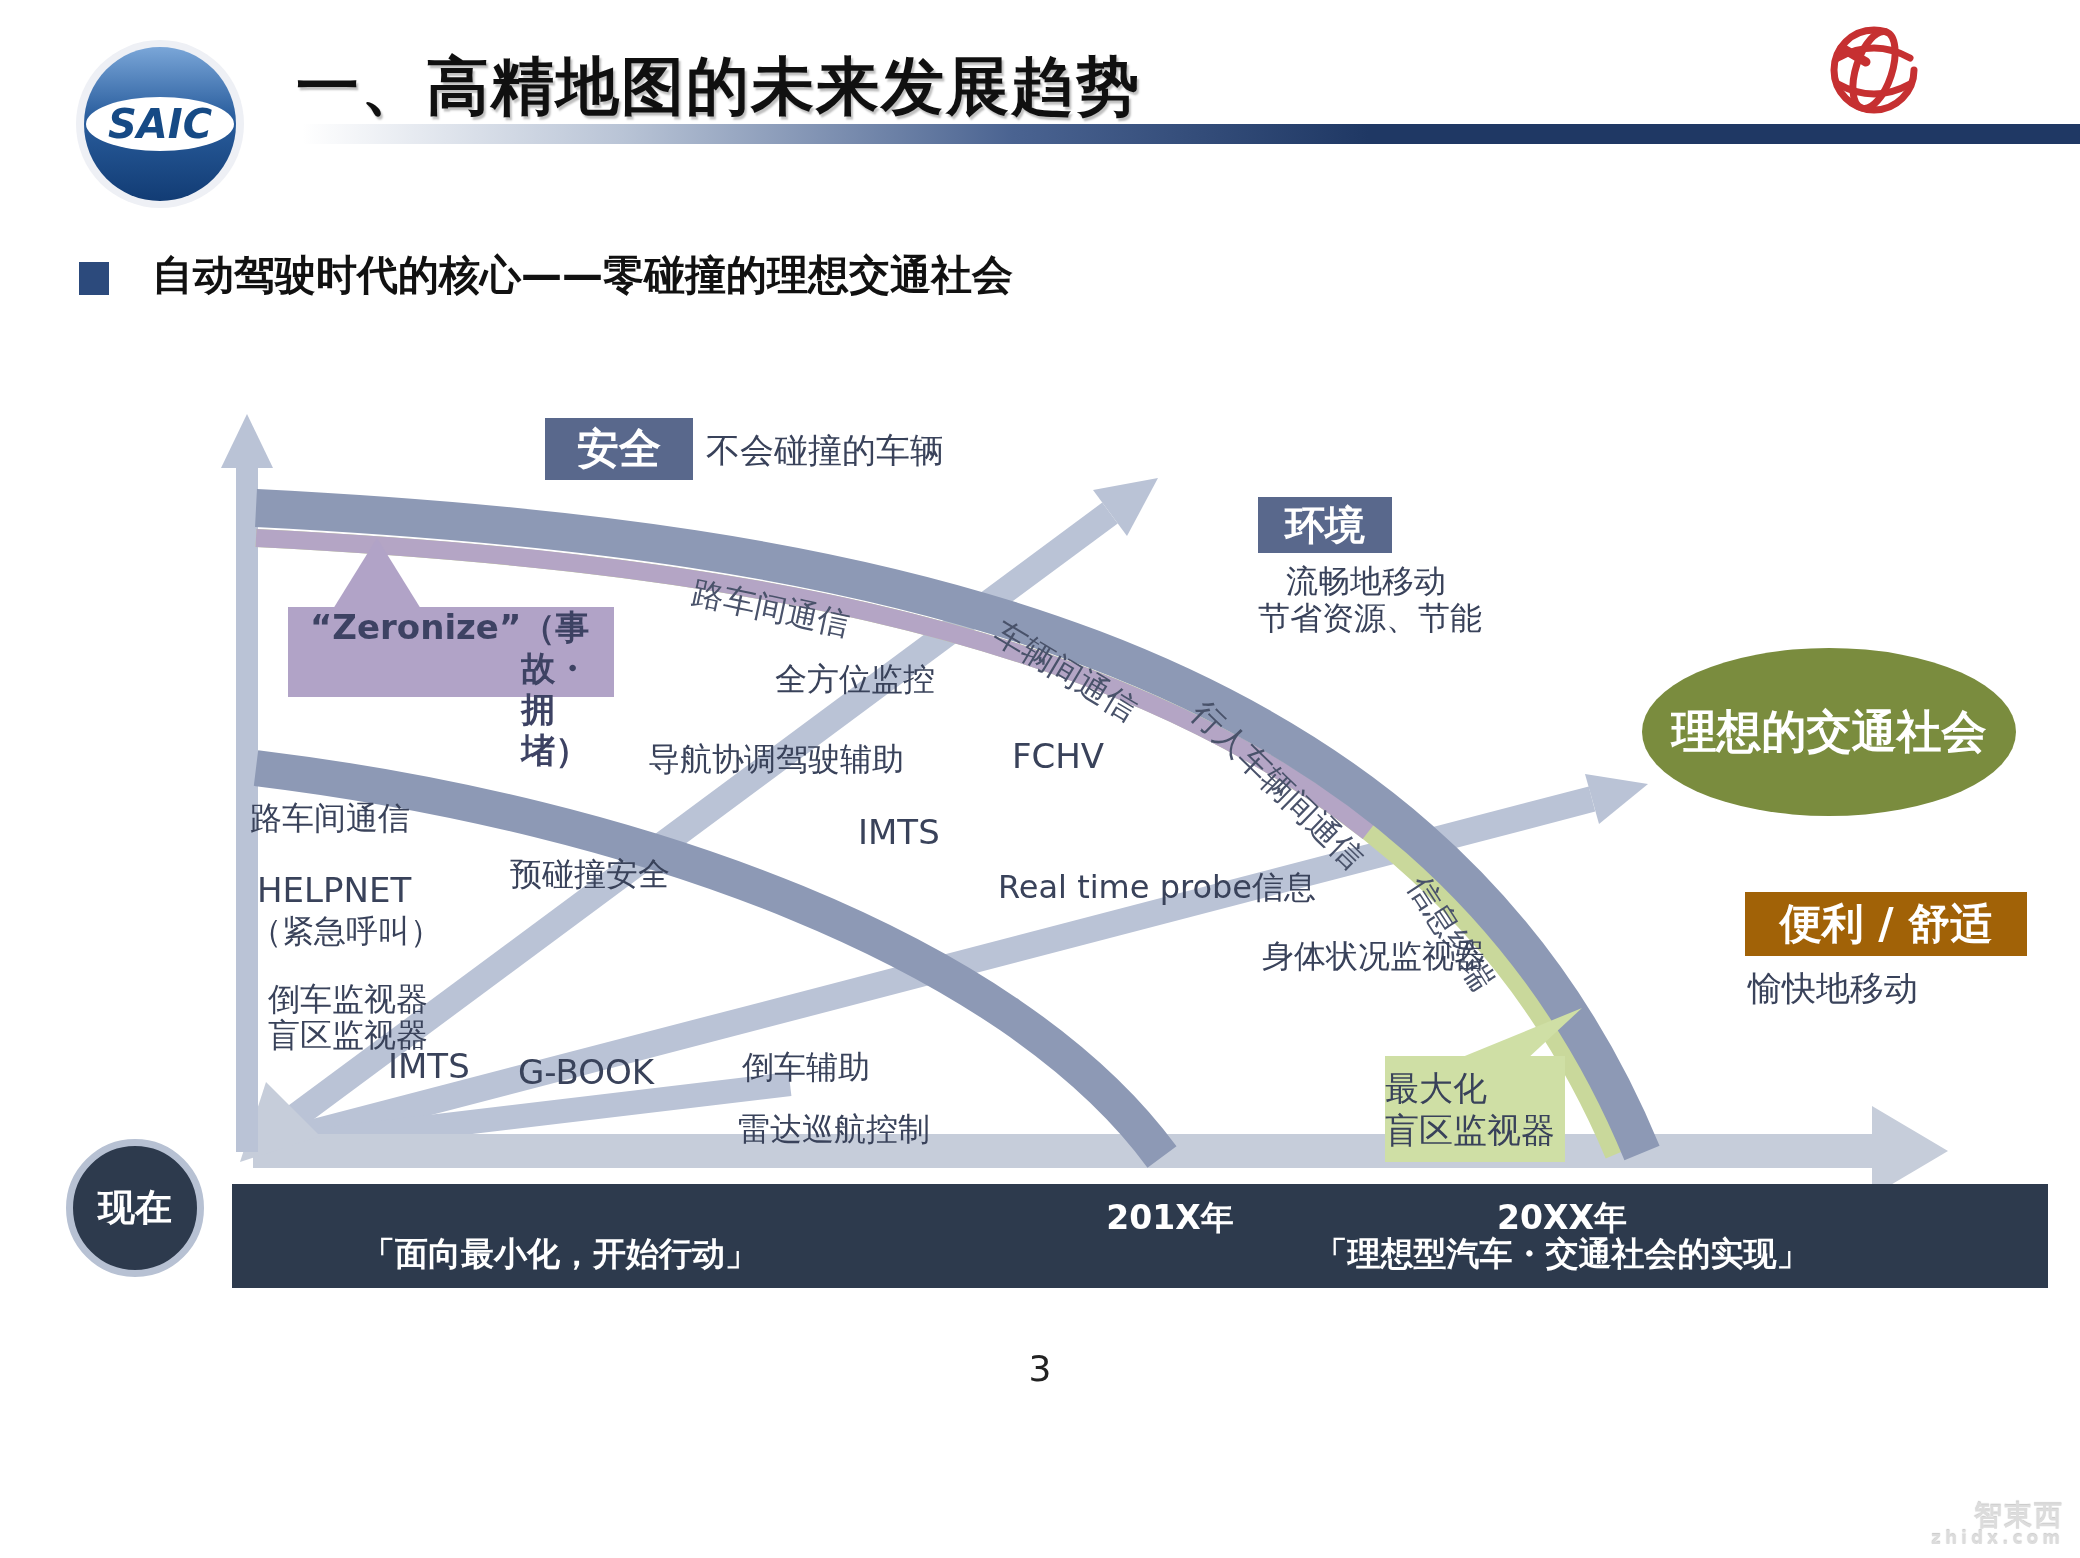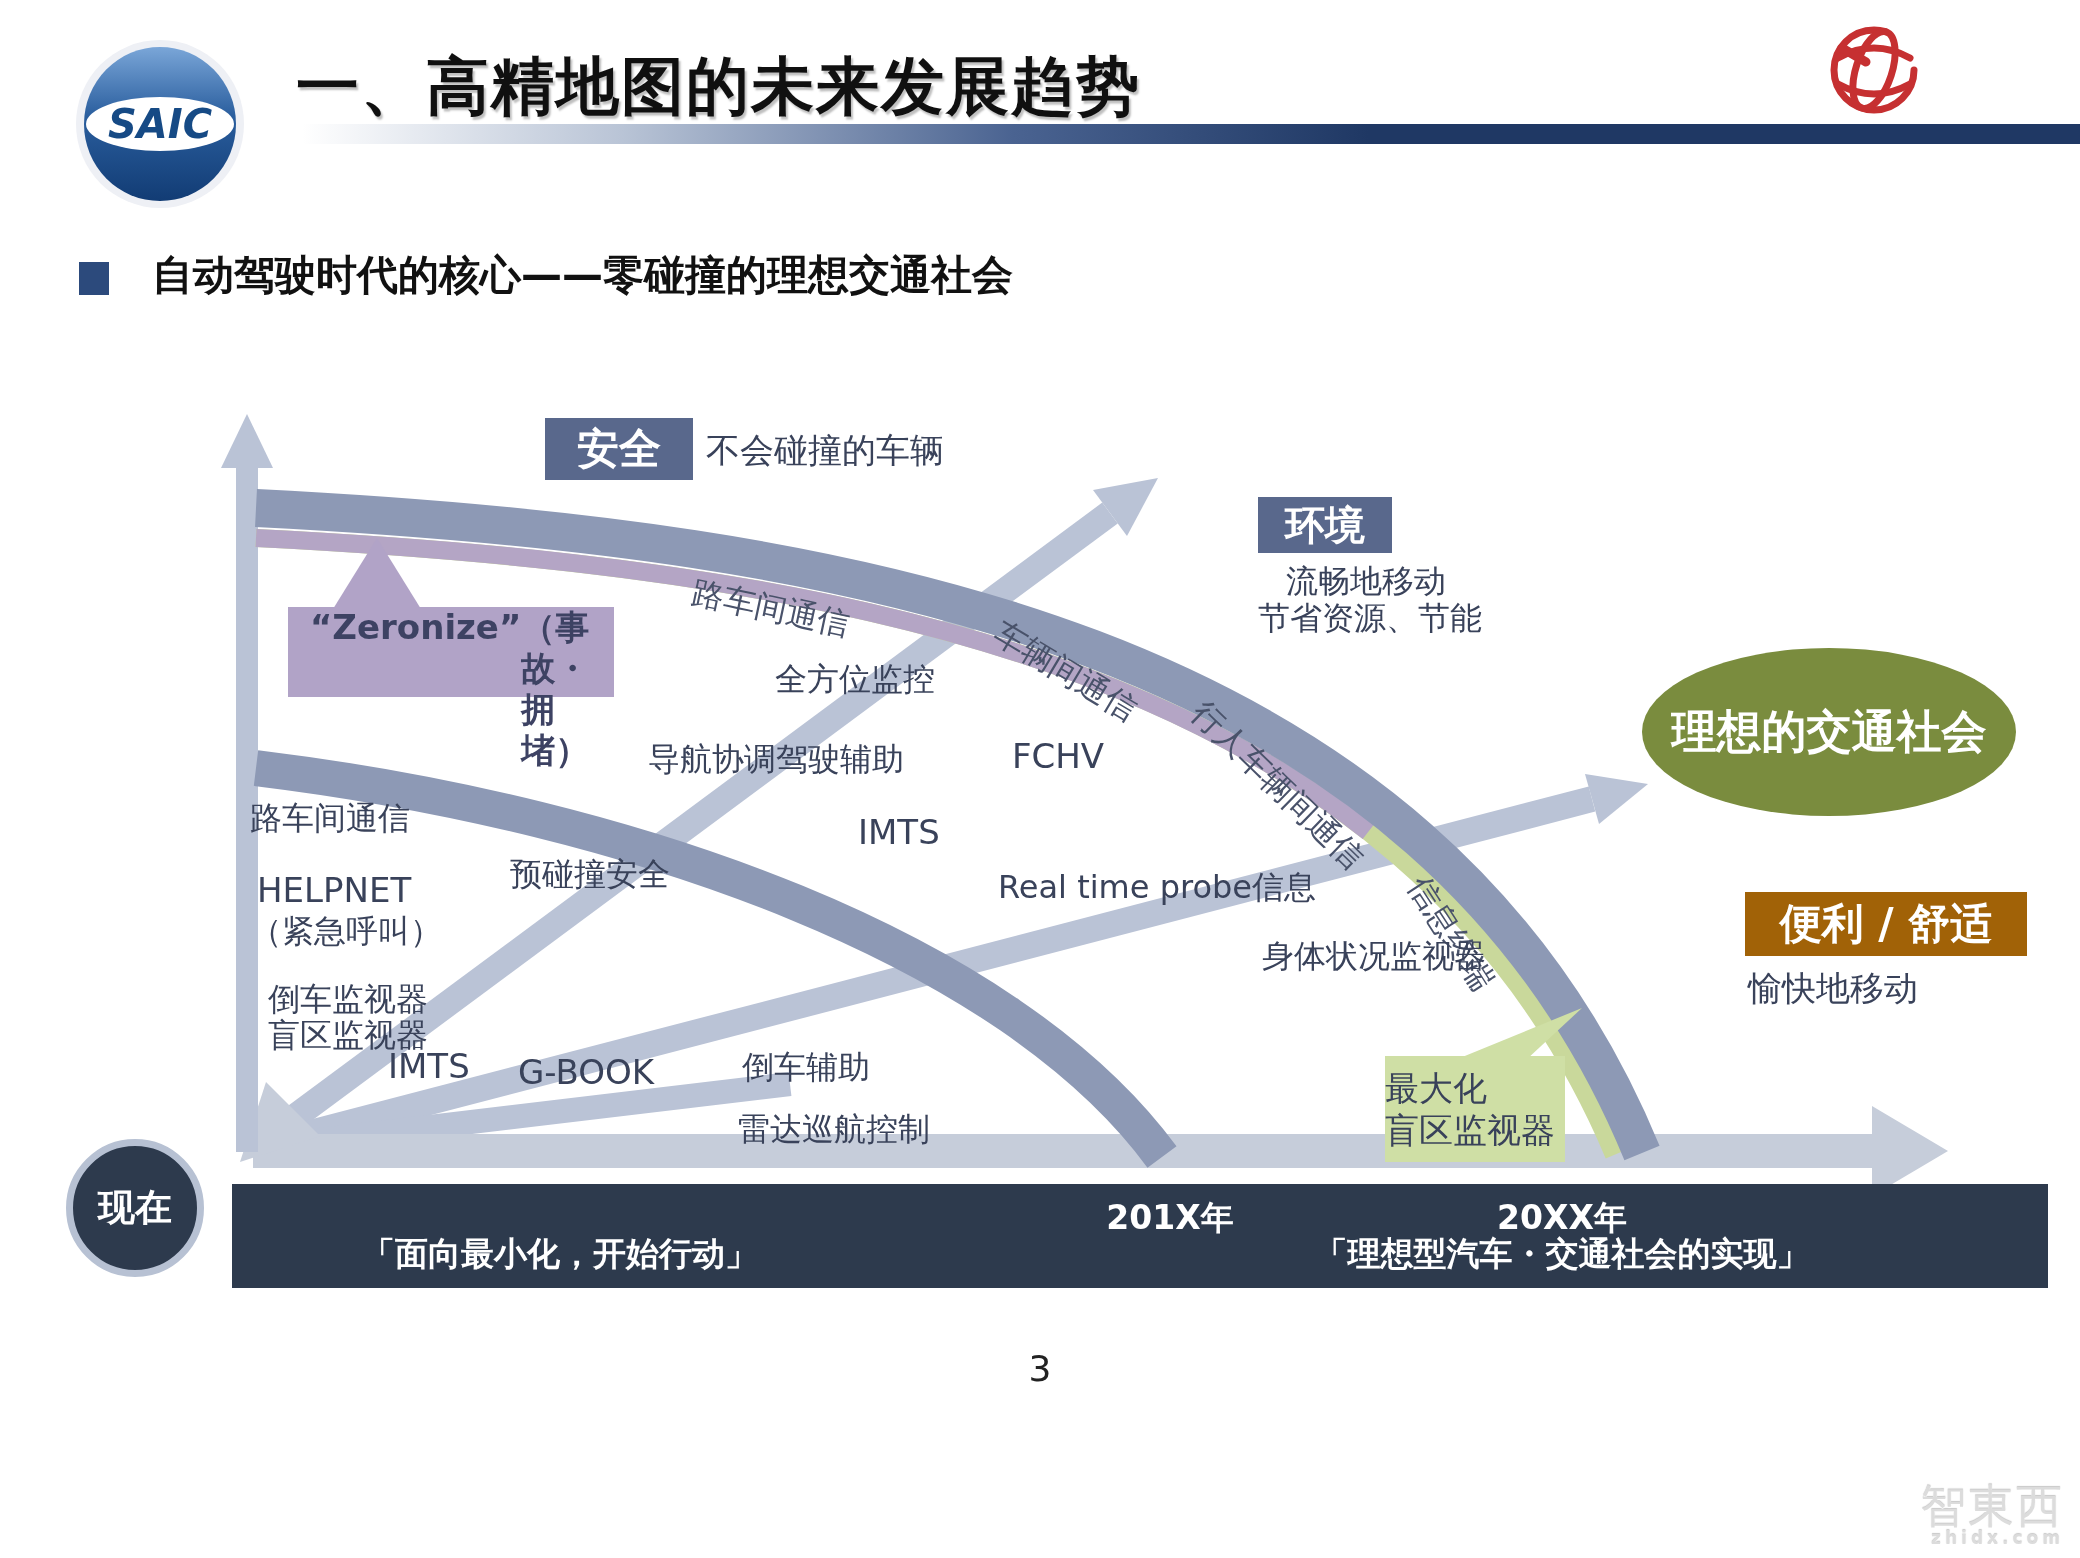--- a/index.html
+++ b/index.html
@@ -49,21 +49,21 @@
   .tl-text{color:#fff;font-weight:700;font-size:33px;text-align:center;white-space:nowrap;}
   .now-circle{
     left:66px;top:1139px;width:124px;height:124px;border-radius:50%;
     background:#2d3a4d;border:7px solid #b7c1d3;color:#fff;font-size:37px;font-weight:700;
     display:flex;align-items:center;justify-content:center;
   }
   
   .page-num{left:0;top:1348px;width:2080px;text-align:center;font-size:36px;color:#222;}
   .watermark{right:16px;bottom:10px;text-align:right;color:#dcdcdc;
     text-shadow:0 1px 1px #ffffff, 0 -1px 1px #c8c8c8;line-height:1.05;}
-  .wm1{font-size:46px;font-weight:400;letter-spacing:2px;}
+  .wm1{font-size:28px;font-weight:700;letter-spacing:2px;}
   .wm2{font-size:17px;font-weight:700;letter-spacing:4px;}
   svg text{font-family:"DejaVu Sans","Liberation Sans",sans-serif;}
 </style>
 </head>
 <body>
 
 <div class="abs" style="left:72px;top:36px;width:176px;height:176px;">
   <svg width="176" height="176" viewBox="0 0 176 176">
     <defs>
       <linearGradient id="lgBlue" x1="0" y1="0" x2="0" y2="1">

